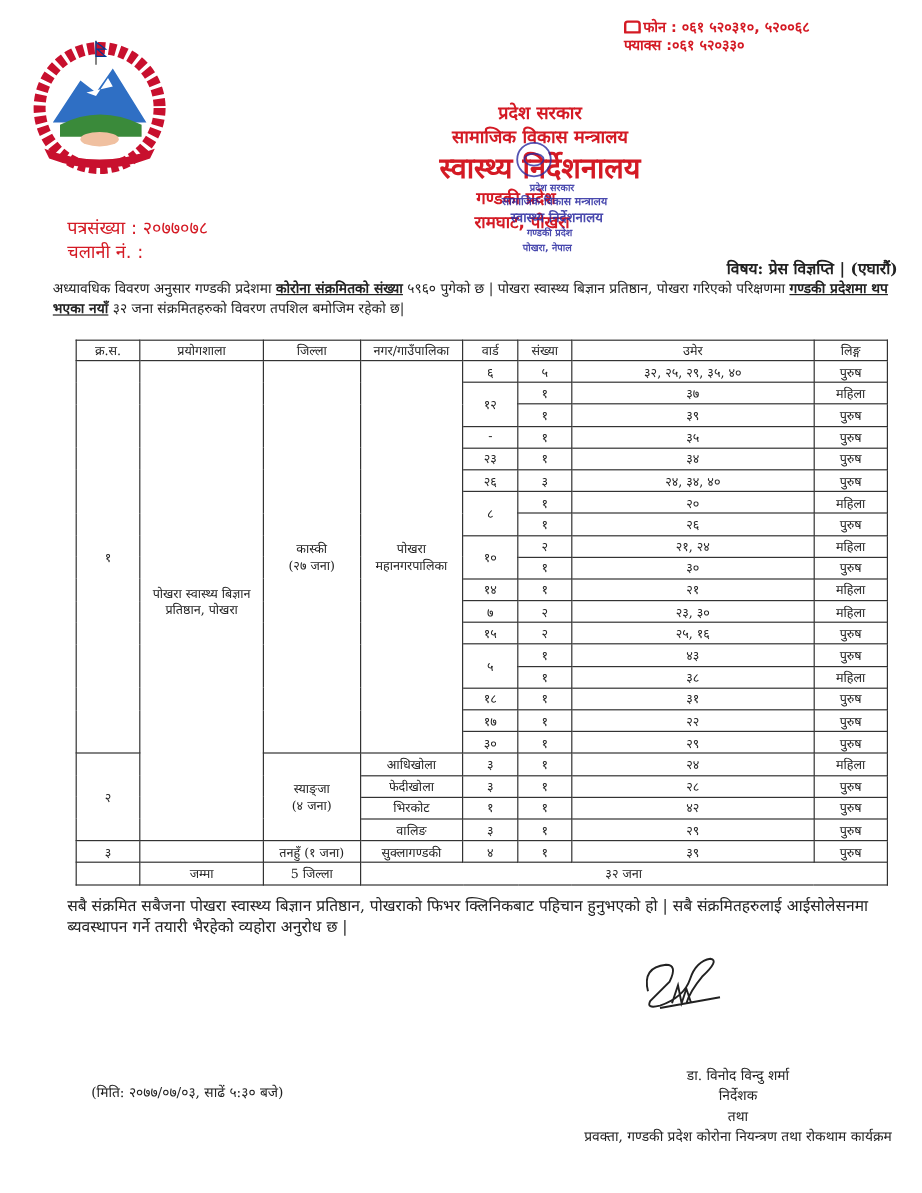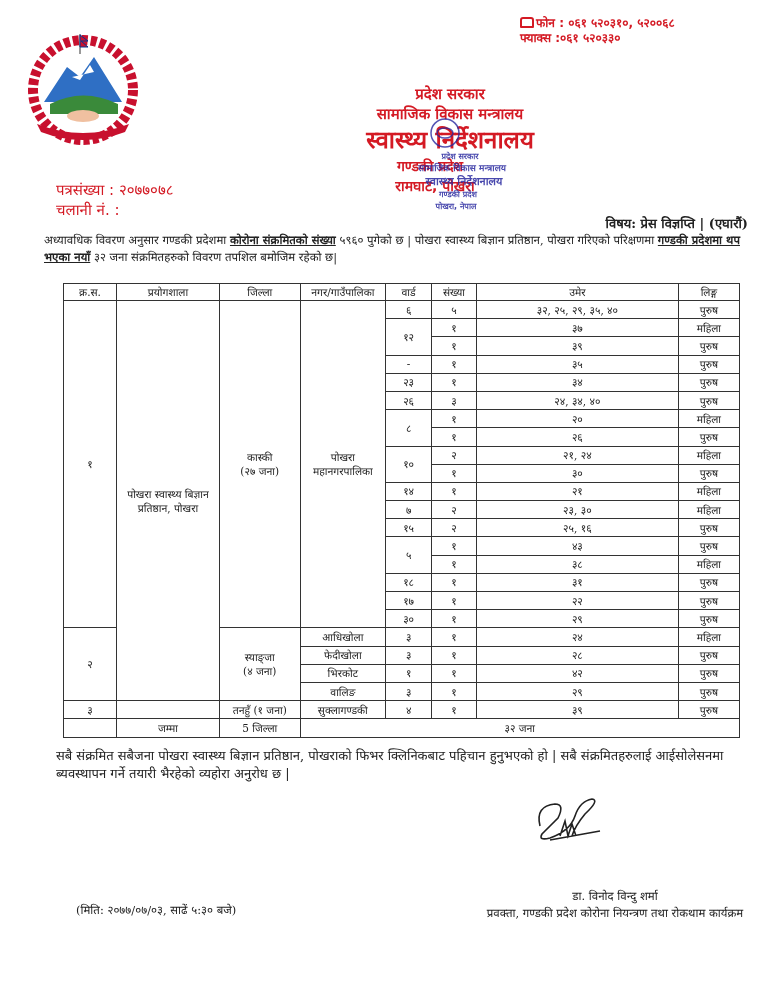--- a/index.html
+++ b/index.html
@@ -260,16 +260,18 @@
 </table>
 
 <div id="footer-note">सबै संक्रमित सबैजना पोखरा स्वास्थ्य बिज्ञान प्रतिष्ठान, पोखराको फिभर क्लिनिकबाट पहिचान हुनुभएको हो | सबै संक्रमितहरुलाई आईसोलेसनमा ब्यवस्थापन गर्ने तयारी भैरहेको व्यहोरा अनुरोध छ |</div>
 
 <svg id="signature" viewBox="0 0 80 50">
   <path d="M10 30 Q5 10 25 8 Q35 8 28 22 Q20 30 12 38 Q8 45 20 42 Q40 35 45 20 Q50 5 62 3 Q70 4 55 18 Q45 30 42 40 M30 40 L35 25 L38 40 L42 28 L46 40 M20 44 L70 35" fill="none" stroke="#222" stroke-width="1.6"></path>
 </svg>
 
 <div id="signatory">
   <div>डा. विनोद विन्दु शर्मा</div>
+  <div>निर्देशक</div>
+  <div>तथा</div>
   <div>प्रवक्ता, गण्डकी प्रदेश कोरोना नियन्त्रण तथा रोकथाम कार्यक्रम</div>
 </div>
 
 <div id="date-line">(मिति: २०७७/०७/०३, साढें ५:३० बजे)</div>
 
 </body></html>

